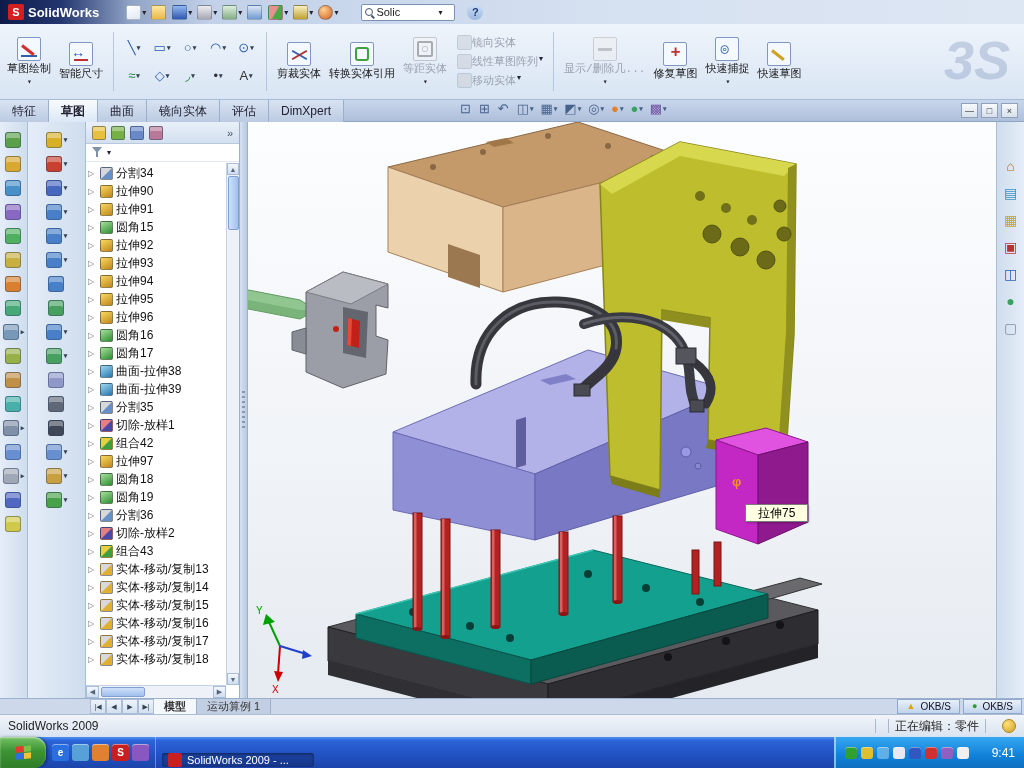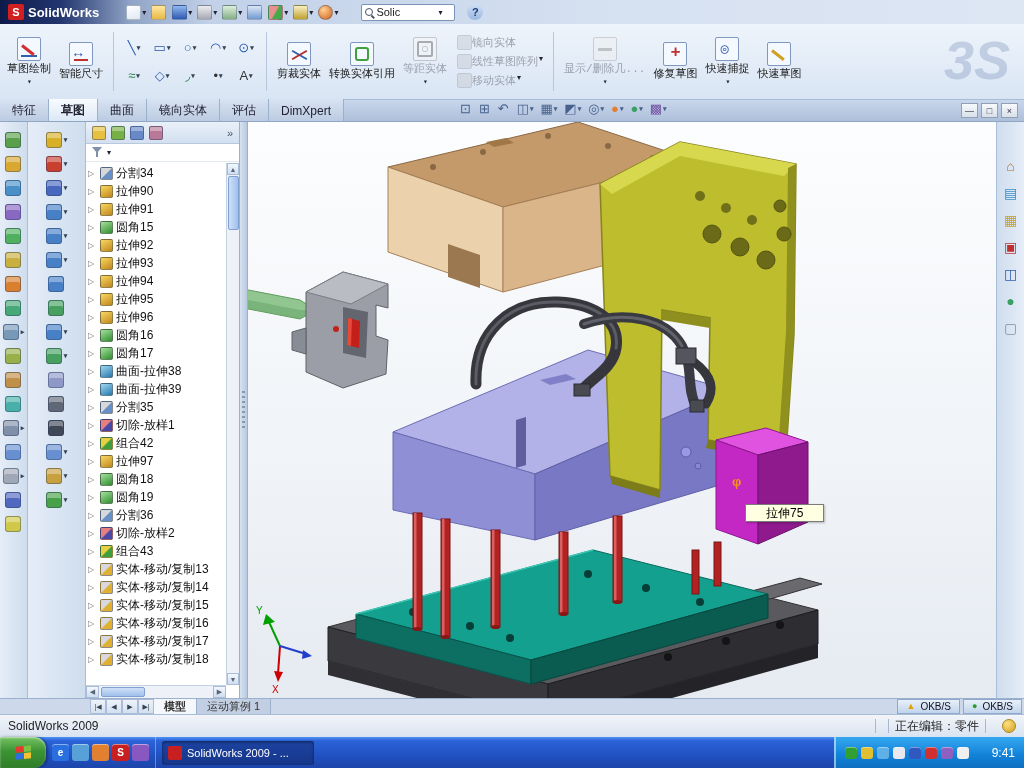--- a/index.html
+++ b/index.html
@@ -61,21 +61,21 @@
   .stackcol{display:flex;flex-direction:column;justify-content:center;gap:4px;height:100%;}
   .stackbtn{display:flex;gap:0;padding:0 3px;}
   .mini{width:15px;height:15px;border-radius:2px;border:1px solid #9aaabb;flex:none;}
   .stackbtn .slabel{font-size:11px;color:#1a1a1a;white-space:nowrap;}
   .stackbtn.disabled .slabel{color:#9aa2ae;}
   .stackbtn.disabled .mini{opacity:.5;}
   .vsep{width:1px;background:#b6c6dc;align-self:stretch;margin:5px 3px;}
   .watermark{position:absolute;right:14px;top:0px;font-size:54px;font-weight:bold;font-style:italic;color:rgba(140,160,195,.42);line-height:72px;pointer-events:none;}
 
   
-  .tabstrip{height:22px;background:linear-gradient(#c9d7ec,#aebfda);display:flex;align-items:flex-end;border-bottom:1px solid #8fa6c4;position:relative;flex:none;}
+  .tabstrip{height:22px;background:linear-gradient(#c9d7ec,#aebfda);display:flex;align-items:center;border-bottom:1px solid #8fa6c4;position:relative;flex:none;}
   .ctabs{display:flex;}
   .ctab{font-size:12px;color:#223;padding:3px 12px 2px;border-right:1px solid #9ab0cc;background:linear-gradient(#d8e3f2,#bccbe2);display:flex;align-items:center;}
   .ctab.active{background:linear-gradient(#f8fbfe,#dce8f6);font-weight:bold;}
   .hud{position:absolute;left:460px;top:2px;display:flex;gap:7px;align-items:center;}
   .hudbtn{display:flex;align-items:center;}
   .hg{font-size:13px;line-height:14px;}
   .hdd{font-size:7px;color:#46618c;margin-left:1px;}
   .winctl{position:absolute;right:6px;top:3px;display:flex;gap:3px;}
   .wbtn{width:17px;height:15px;border:1px solid #8fa0b8;background:linear-gradient(#f8fafc,#d8e0ea);font-size:9px;display:flex;align-items:center;justify-content:center;color:#334;}
 
@@ -119,21 +119,21 @@
   .hscroll{position:absolute;bottom:0;left:0;right:13px;height:13px;background:#eef2f8;border-top:1px solid #c5d2e4;display:flex;align-items:center;}
   .hsa{font-size:7px;color:#567;width:13px;height:100%;display:flex;align-items:center;justify-content:center;background:linear-gradient(#f4f8fd,#cfdcf0);border:1px solid #aabdd8;}
   .hthumb{width:44px;height:10px;background:linear-gradient(#cfe0f8,#9fc0ec);border:1px solid #7fa0d0;border-radius:2px;margin-left:2px;}
   .hsa.right{margin-left:auto;}
 
   .splitter{width:8px;background:linear-gradient(90deg,#d7e2f1,#b9c9e0);border-right:1px solid #9ab0cc;display:flex;align-items:center;justify-content:center;flex:none;}
   .grip{width:3px;height:38px;background:repeating-linear-gradient(#8899aa 0 2px,transparent 2px 5px);}
 
   .viewport{flex:1;position:relative;background:linear-gradient(180deg,#fcfdfe 0%,#f1f4f8 55%,#e6ebf1 100%);overflow:hidden;min-width:0;}
   svg.model{position:absolute;inset:0;width:100%;height:100%;}
-  .tooltip{position:absolute;left:497px;top:382px;background:#ffffe1;border:1px solid #7a7a7a;font-size:12px;padding:0 20px;line-height:16px;color:#000;box-shadow:1px 1px 2px rgba(0,0,0,.25);white-space:nowrap;}
+  .tooltip{position:absolute;left:497px;top:382px;background:#ffffe1;border:1px solid #7a7a7a;font-size:12px;padding:0 12px;line-height:16px;color:#000;box-shadow:1px 1px 2px rgba(0,0,0,.25);white-space:nowrap;}
 
   
   .modeltabs{height:16px;background:#cdd9ea;display:flex;align-items:stretch;border-top:1px solid #9ab0cc;position:relative;padding-left:90px;flex:none;}
   .navbtns{display:flex;}
   .navb{min-width:16px;padding:0 2px;font-size:7px;color:#345;background:linear-gradient(#eef3fa,#d4e0ef);border:1px solid #aabdd8;display:flex;align-items:center;justify-content:center;}
   .mtabs{display:flex;}
   .mtab{font-size:11px;padding:0 10px;display:flex;align-items:center;border-right:1px solid #9ab0cc;background:#c2cfe2;color:#333;white-space:nowrap;}
   .mtab.active{background:#f4f7fb;font-weight:bold;}
   .netmeter{position:absolute;right:2px;top:0;bottom:0;display:flex;align-items:stretch;}
   .netcell{display:flex;align-items:center;gap:5px;background:linear-gradient(#e8f0fa,#c2d4ec);border:1px solid #8fa8cc;padding:0 8px;margin-left:3px;}
@@ -149,21 +149,21 @@
   .sbicon{width:14px;height:14px;border-radius:50%;background:radial-gradient(circle at 35% 30%,#ffe080,#d0a020);margin-left:10px;border:1px solid #a88818;}
 
   
   .taskbar{height:31px;background:linear-gradient(#4f91f5 0%,#2b63d8 12%,#2253c4 55%,#1c46ad 95%);display:flex;align-items:stretch;flex:none;}
   .startbtn{width:46px;background:linear-gradient(#74c263,#3d9434 45%,#2e7d27);border-radius:0 12px 12px 0;display:flex;align-items:center;justify-content:center;box-shadow:inset 0 1px 2px rgba(255,255,255,.55),2px 0 3px rgba(0,0,0,.35);flex:none;}
   .flag{display:grid;grid-template-columns:7px 7px;grid-auto-rows:6px;gap:1px;transform:skewY(-6deg);}
   .flag i{display:block;}
   .f1{background:#e23a2e;}.f2{background:#7bc143;}.f3{background:#2e6fe2;}.f4{background:#f3c231;}
   .quicklaunch{display:flex;align-items:center;gap:3px;padding:0 6px;border-right:1px solid rgba(255,255,255,.35);flex:none;}
   .ql{width:17px;height:17px;border-radius:3px;display:flex;align-items:center;justify-content:center;color:#fff;font-size:10px;font-weight:bold;box-shadow:inset 0 1px 0 rgba(255,255,255,.45);}
-  .tasks{display:flex;align-items:center;gap:4px;padding:16px 6px;}
+  .tasks{display:flex;align-items:flex-start;gap:4px;padding:16px 6px;flex-direction:column;}
   .taskbtn{height:24px;width:152px;display:flex;align-items:center;gap:5px;padding:0 6px;border-radius:3px;background:linear-gradient(#5b97f7,#3a70dd 50%,#2e5ec9);box-shadow:inset 0 1px 0 rgba(255,255,255,.45);color:#fff;font-size:11px;}
   .taskbtn.active{background:linear-gradient(#1c43a0,#16368a);box-shadow:inset 0 1px 3px rgba(0,0,0,.5);}
   .tico{width:14px;height:14px;border-radius:2px;flex:none;}
   .tlabel{white-space:nowrap;overflow:hidden;text-overflow:ellipsis;}
   .tbfill{flex:1;}
   .tray{display:flex;align-items:center;background:linear-gradient(#35a8f0,#1181d8 60%,#0f6fc0);border-left:2px solid rgba(255,255,255,.5);padding:0 9px;gap:5px;flex:none;}
   .trayicons{display:flex;gap:4px;align-items:center;}
   .tri{width:12px;height:12px;border-radius:3px;display:inline-block;box-shadow:inset 0 1px 0 rgba(255,255,255,.4);}
   .clock{color:#fff;font-size:12px;margin-left:18px;}
 </style>

